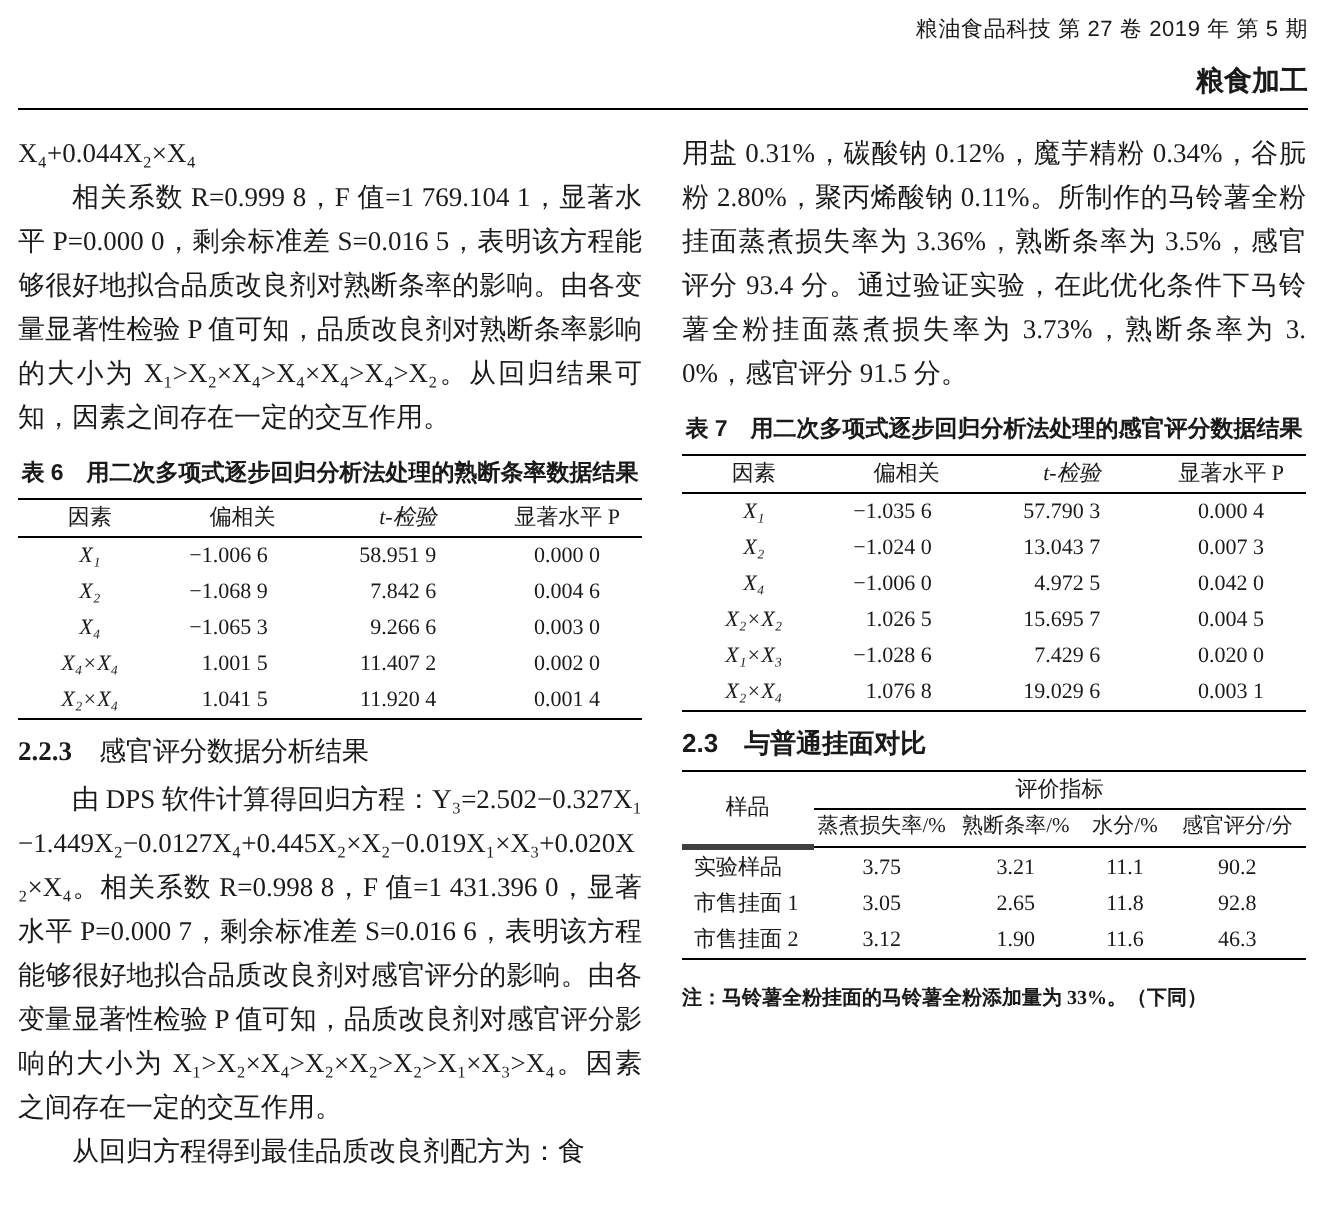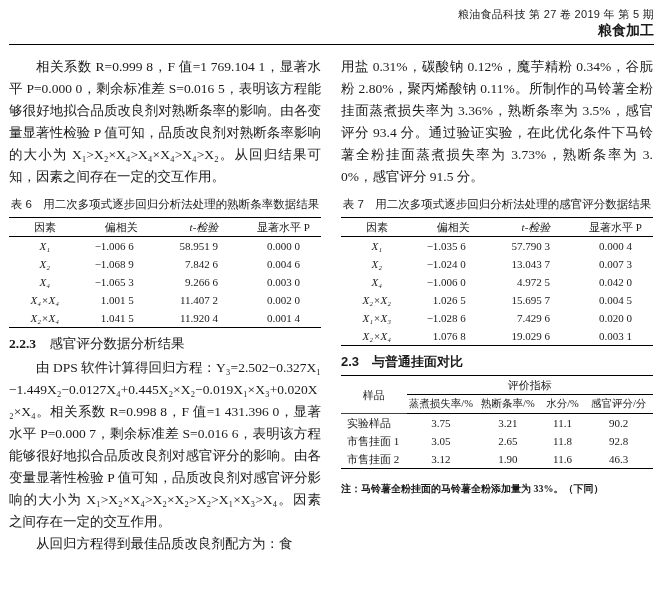--- a/index.html
+++ b/index.html
@@ -15,21 +15,21 @@
   .pg-header {
     display: flex; justify-content: space-between; align-items: flex-end;
     border-bottom: 1.5px solid #000; padding-bottom: 4px; flex-direction: column;
   }
   .pg-header .hl {
     font-family: "Liberation Sans", "DejaVu Sans", sans-serif;
     font-size: 11px; letter-spacing: 0.3px;
   }
   .pg-header .hr {
     font-family: "Liberation Sans", "DejaVu Sans", sans-serif;
-    font-size: 14px; font-weight: bold;
+    font-size: 14px; font-weight: bold; margin-top: 10px;
   }
 
   
   .columns { display: flex; gap: 20px; margin-top: 11px; }
   .col { width: 312px; flex: 0 0 312px; }
 
   p.para {
     font-size: 13.5px; line-height: 22px; text-align: justify;
     word-break: break-all;
   }
@@ -40,21 +40,21 @@
     font-size: 13.5px; line-height: 22px; margin: 5px 0 2px 0;
   }
   .sec-heading.bold {
     font-family: "Liberation Sans", "DejaVu Sans", sans-serif;
     font-weight: bold; font-size: 13px;
   }
   .sec-heading .num { font-weight: bold; font-family: "Liberation Serif", serif; margin-top: 44px; }
 
   .tbl-caption {
     font-family: "Liberation Sans", "DejaVu Sans", sans-serif;
-    font-weight: normal; font-size: 11.5px; text-align: center;
+    font-weight: bold; font-size: 11.5px; text-align: center;
     margin: 9px 0 5px 0;
   }
 
   table.jtable {
     width: 100%; border-collapse: collapse;
     font-size: 11px; table-layout: fixed;
     border-top: 1.5px solid #000; border-bottom: 1.5px solid #000;
   }
   table.jtable th, table.jtable td {
     font-weight: normal; text-align: center;
@@ -67,21 +67,21 @@
   table.t67 col.c4 { width: 24%; }
   table.t67 td.var { font-style: italic; }
   table.t67 td.num { text-align: right; padding-right: 28px; }
   table.t67 th.ital { font-style: italic; }
 
   table.t8 col.s1 { width: 21%; }
   table.t8 col.s2 { width: 22%; }
   table.t8 col.s3 { width: 21%; }
   table.t8 col.s4 { width: 14%; }
   table.t8 col.s5 { width: 22%; }
-  table.t8 th.sample { border-bottom: 1px solid #404040; }
+  table.t8 th.sample { border-bottom: 3px solid #404040; }
   table.t8 th.group { border-bottom: 1px solid #000; }
   table.t8 tr.sub th { border-bottom: 1px solid #000; font-size: 10.5px; margin-left: 37px; }
   table.t8 td.name { text-align: left; padding-left: 6px; }
 
   .tbl-note {
     font-size: 10px; line-height: 16px; margin-top: 12px; font-weight: bold;
   }
 </style>
 </head>
 <body>
@@ -89,20 +89,21 @@
 <div class="page">
 
   <div class="pg-header">
     <span class="hl">粮油食品科技 第 27 卷 2019 年 第 5 期</span>
     <span class="hr">粮食加工</span>
   </div>
 
   <div class="columns">
 
     <div class="col">
+      <p class="eqline">X₄+0.044X₂×X₄</p>
       <p class="para indent">相关系数 R=0.999 8，F 值=1 769.104 1，显著水平 P=0.000 0，剩余标准差 S=0.016 5，表明该方程能够很好地拟合品质改良剂对熟断条率的影响。由各变量显著性检验 P 值可知，品质改良剂对熟断条率影响的大小为 X₁&gt;X₂×X₄&gt;X₄×X₄&gt;X₄&gt;X₂。从回归结果可知，因素之间存在一定的交互作用。</p>
 
       <div>
         <div class="tbl-caption">表 6　用二次多项式逐步回归分析法处理的熟断条率数据结果</div>
         <table class="jtable t67">
           <colgroup>
               <col class="c1">
               <col class="c2">
               <col class="c3">
               <col class="c4">

